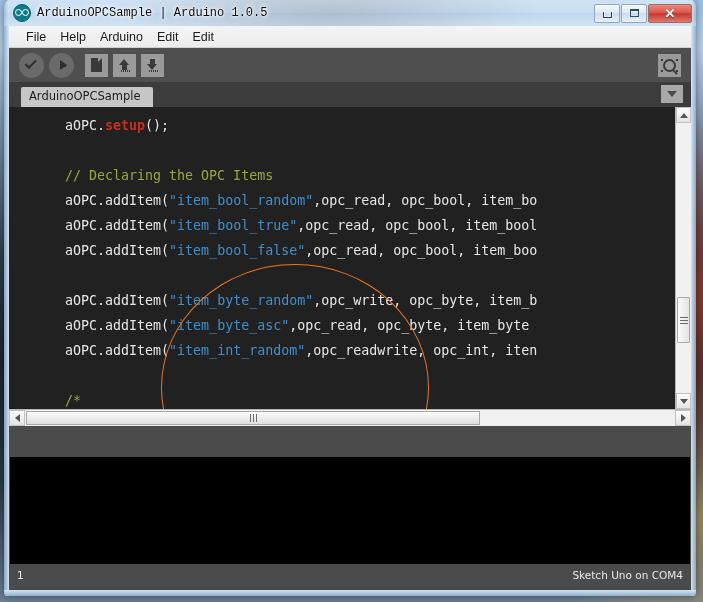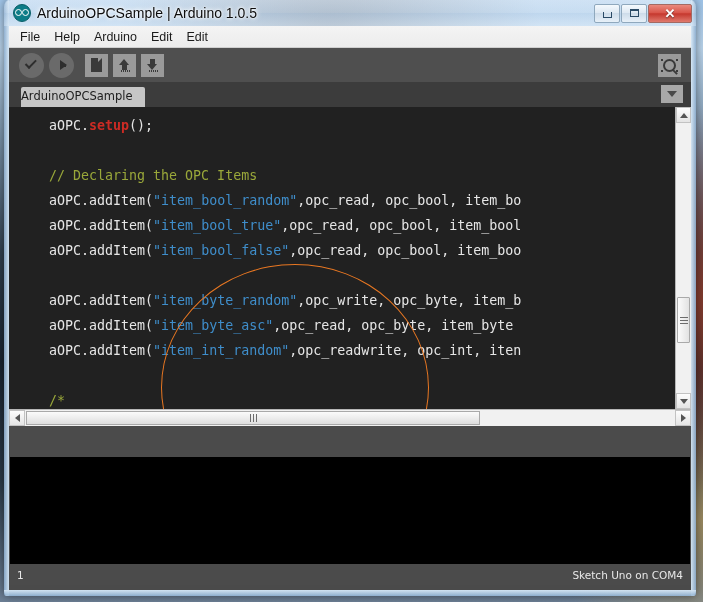--- a/index.html
+++ b/index.html
@@ -52,23 +52,24 @@
     border: 1px solid #0a5f68;
     position: relative; flex: 0 0 auto;
   }
   .app-icon::before, .app-icon::after {
     content:''; position: absolute; top: 4px; width: 5px; height: 5px;
     border: 1.5px solid #ffffff; border-radius: 50%;
   }
   .app-icon::before { left: 1px; }
   .app-icon::after { right: 1px; }
   .title-text {
-    font-size: 14px; color: #0c0c0c;
+    font-size: 12px; color: #0c0c0c;
     text-shadow: 0 0 4px #ffffff, 0 0 6px #ffffff, 0 0 2px #ffffff;
     white-space: nowrap;
+    font-family: Liberation Mono, monospace;
   }
   .wincontrols { margin-left: auto; display: flex; align-items: center; margin-right: 4px; }
   .wbtn {
     width: 26px; height: 19px; margin-left: 1px;
     border: 1px solid #8fa8bd;
     border-radius: 2px;
     background: linear-gradient(180deg, #f4f9fd 0%, #dfe9f3 45%, #cedcea 50%, #e7f0f8 100%);
     display: flex; align-items: center; justify-content: center;
     box-sizing: border-box;
   }
@@ -87,21 +88,21 @@
     position: absolute; left: 5px; top: 26px; right: 5px; bottom: 6px;
     background: #4a4a4a;
     overflow: hidden;
   }
 
   
   .menubar {
     height: 22px;
     background: linear-gradient(180deg, #f4f4f4, #ececec);
     border-bottom: 1px solid #cfcfcf;
-    display: flex; align-items: center; padding-left: 4px;
+    display: flex; align-items: center; padding-left: 10px;
     box-sizing: border-box;
   }
   .menu-item {
     font-size: 12.5px; color: #1b1b1b; padding: 2px 7px; cursor: default;
   }
 
   
   .toolbar {
     height: 34px;
     background: #4f4f4f;
@@ -149,41 +150,41 @@
   .tabbar {
     height: 25px; background: #3c3c3c;
     display: flex; align-items: flex-end; padding-left: 12px;
     box-sizing: border-box; position: relative;
   }
   .tab {
     background: #c6c6c6;
     color: #1c1c1c;
     font-size: 11.5px;
     font-family: "DejaVu Sans", sans-serif;
-    padding: 4px 12px 5px 0;
+    padding: 4px 12px 5px 8px;
     border-radius: 2px 2px 0 0;
     line-height: 1;
   }
   .tab-drop {
     position: absolute; right: 8px; top: 3px;
     width: 22px; height: 18px; background: #a8a8a8;
     display:flex;align-items:center;justify-content:center;
   }
   .chev { width:0;height:0;border-top:6px solid #4a4a4a;border-left:5px solid transparent;border-right:5px solid transparent;}
 
   
   .editor-wrap {
     position: relative;
     height: 302px;
     background: #212121;
     overflow: hidden;
   }
   .code {
     position: absolute; left: 0; top: 0; right: 16px; bottom: 0;
-    padding: 6px 0 0 24px;
+    padding: 6px 0 0 40px;
     font-family: "DejaVu Sans Mono", monospace;
     font-size: 13.3px;
     line-height: 25px;
     color: #e6e6e6;
     white-space: pre;
     box-sizing: border-box;
     overflow: hidden;
   }
   .k-kw { color: #cc2b24; font-weight: bold; }
   .k-str { color: #3f8ecb; }

